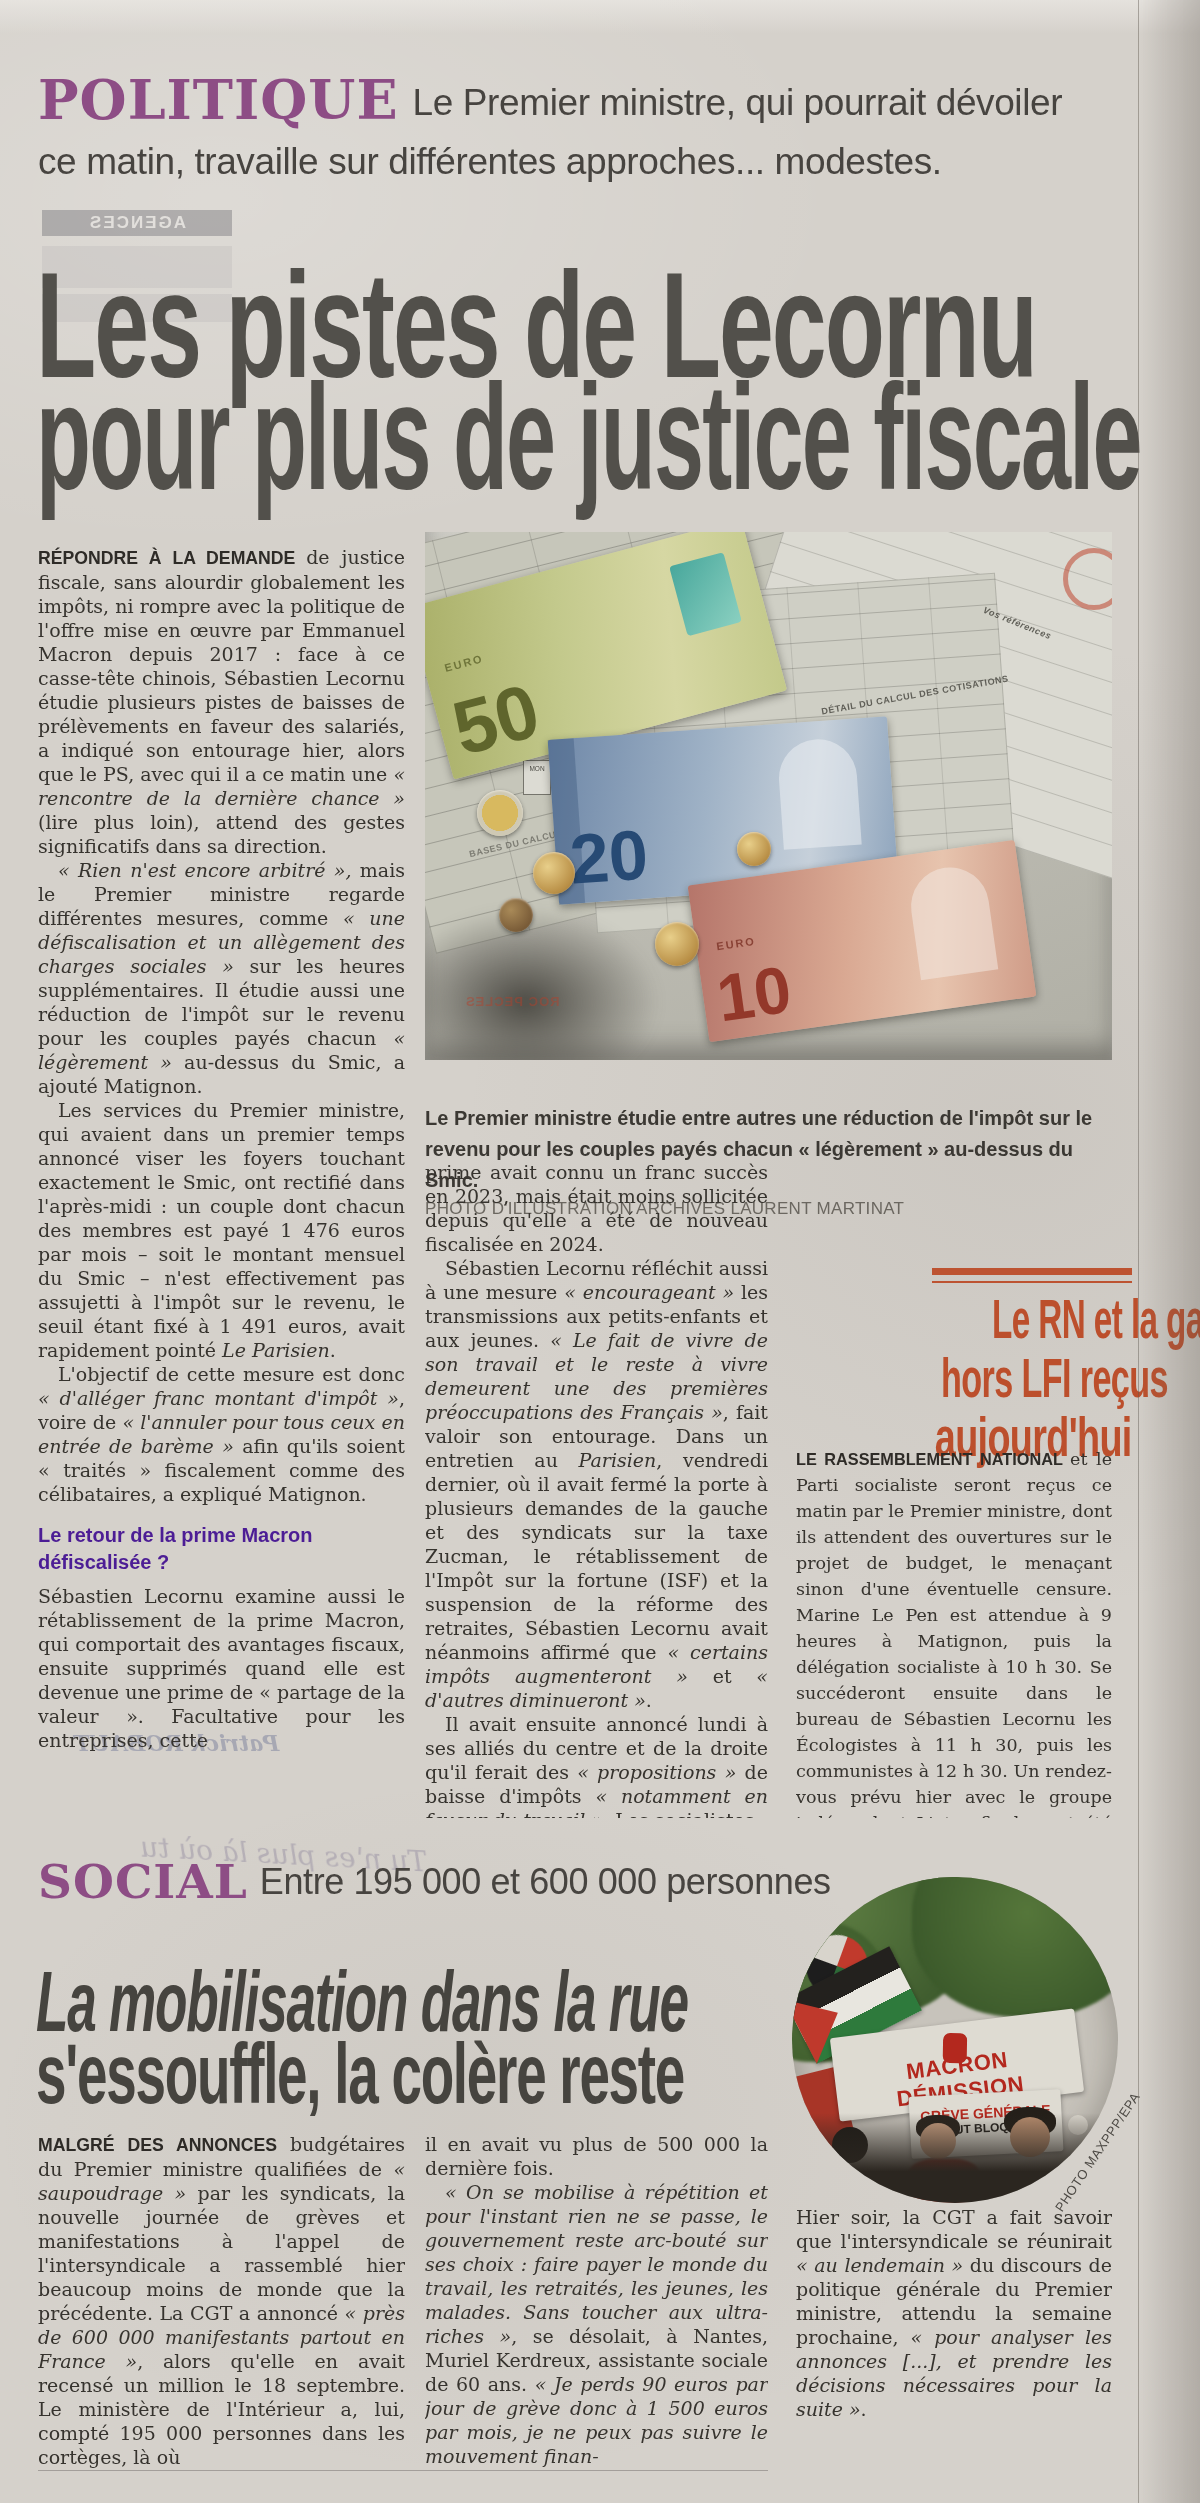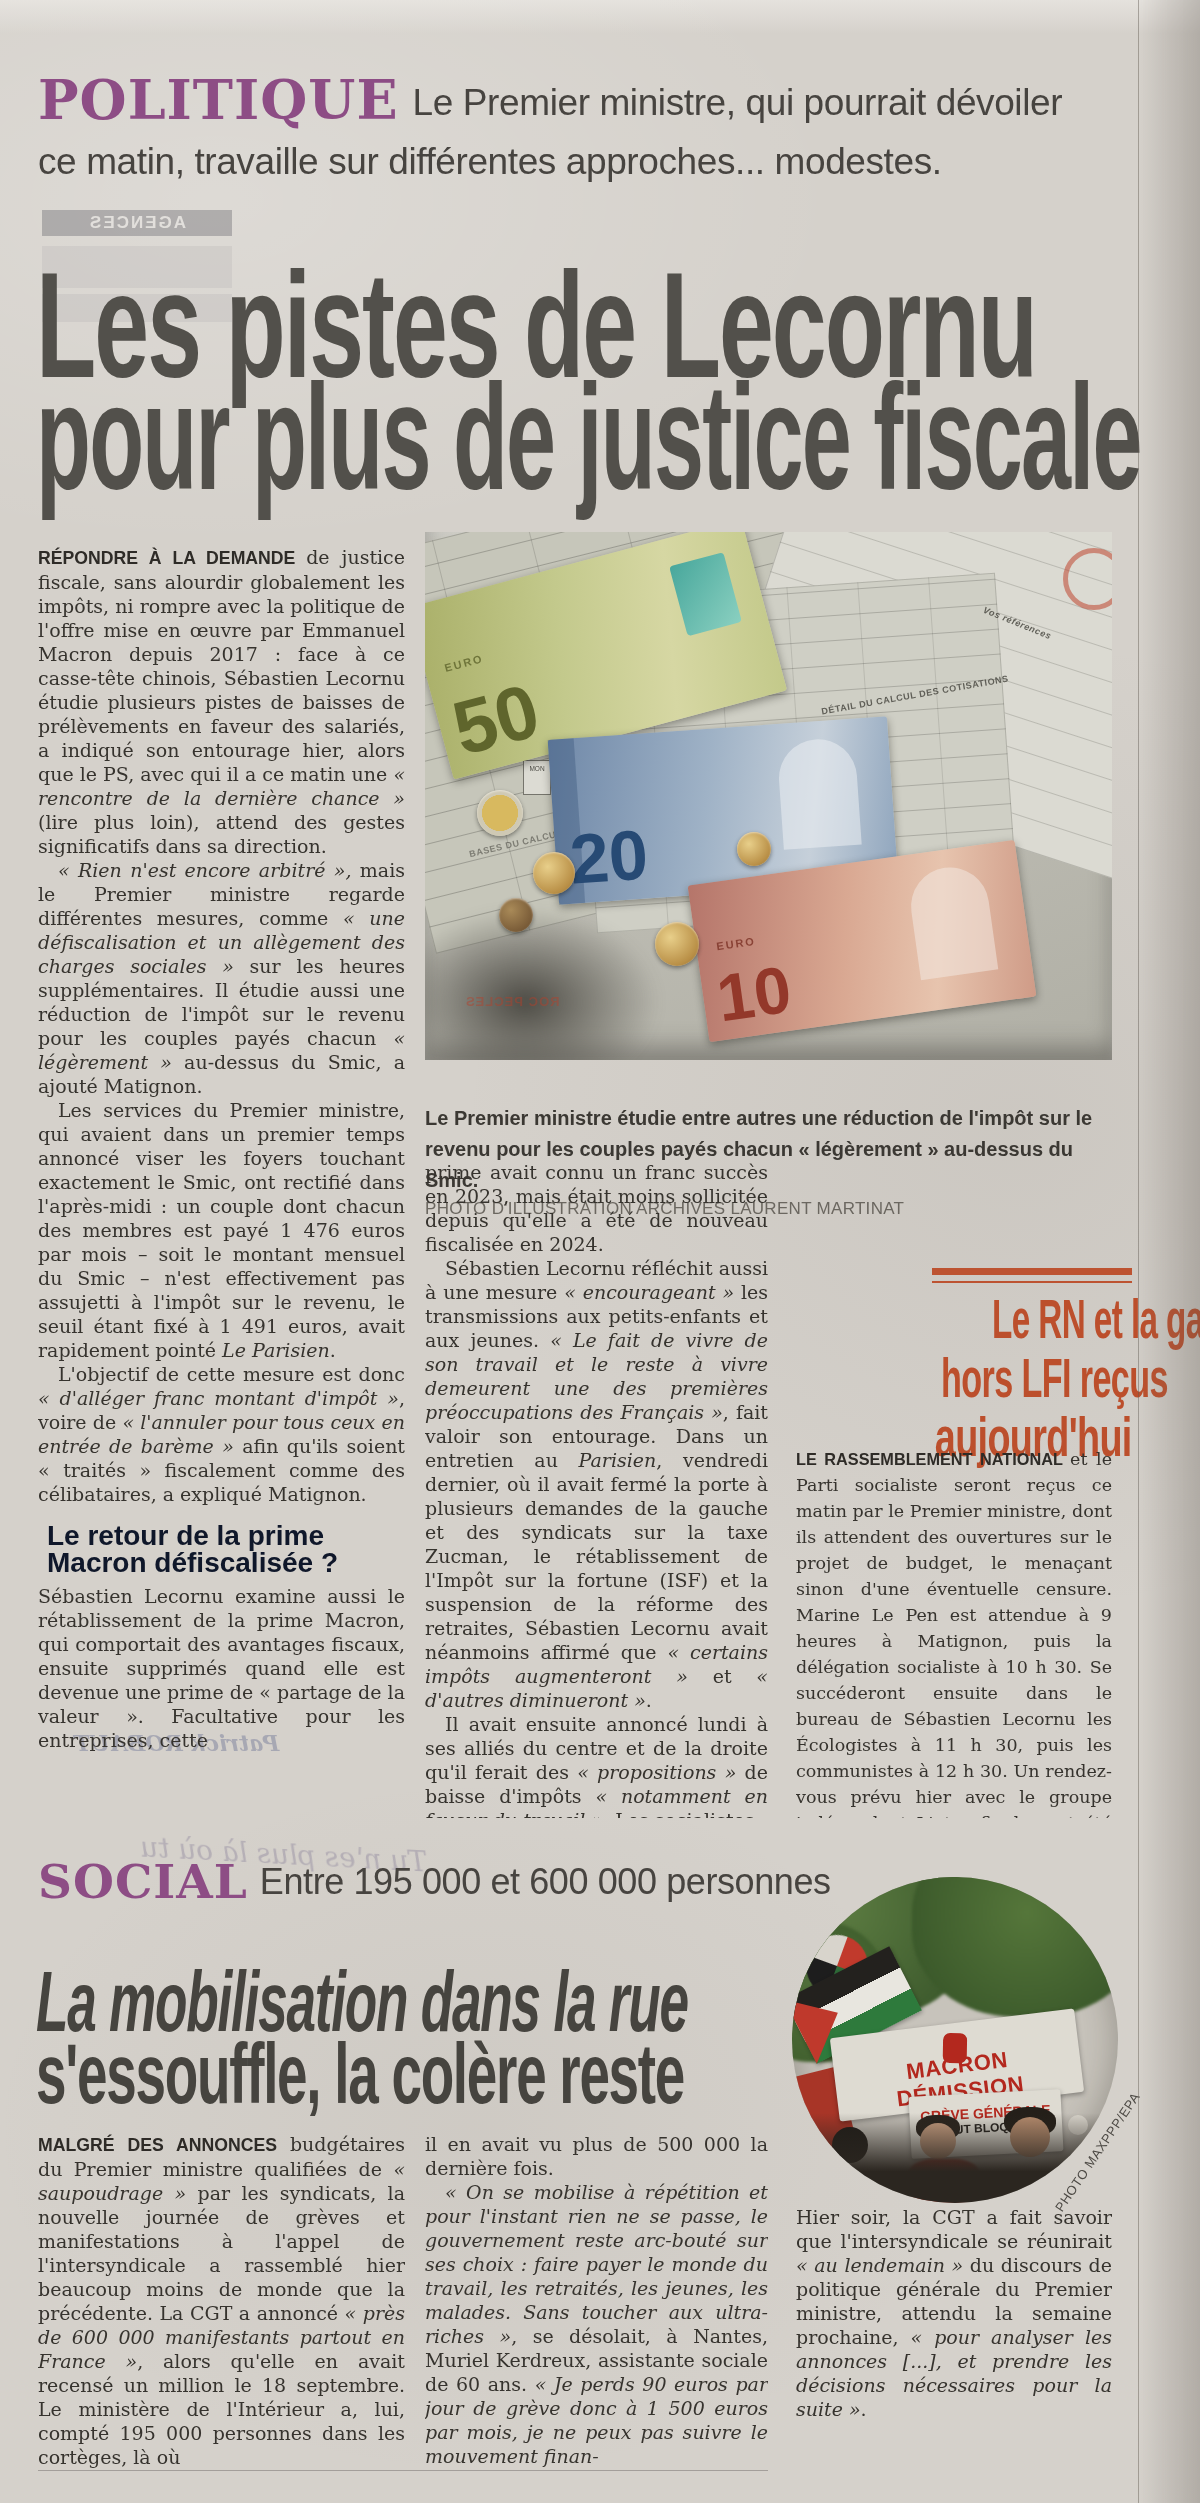--- a/index.html
+++ b/index.html
@@ -39,21 +39,21 @@
   .acol{position:absolute;}
   .bp{
     font-family:"DejaVu Serif", serif;font-size:19px;line-height:24px;
     color:#36332e;text-align:justify;margin:0;
   }
   .acol .bp + .bp{text-indent:20px;}
   .seg-b{font-family:"Liberation Sans", sans-serif;font-weight:700;font-size:0.93em;color:#2e2b27;}
   .seg-i{font-style:italic;}
   .subhead{
     font-family:"Liberation Sans", sans-serif;font-weight:700;
-    font-size:28px;line-height:27px;color:#0f172a;margin:16px 0 8px 9px;
+    font-size:20px;line-height:27px;color:#4c1d95;margin:16px 0 8px 0;
   }
 
   
   .photo1{overflow:hidden;background:linear-gradient(160deg,#cac9c1 0%,#bfbeb5 45%,#b0afa5 100%);
     box-shadow:inset 0 -14px 22px rgba(40,38,34,.35), inset 0 4px 10px rgba(255,255,255,.2);}
   .doc{position:absolute;}
   .doc1{left:-45px;top:-35px;width:500px;height:400px;transform:rotate(-14deg);
     background:#c6c6ba;border:1px solid rgba(60,60,55,.25);
     background-image:repeating-linear-gradient(0deg, rgba(0,0,0,0) 0 26px, rgba(60,60,55,.30) 26px 27px),
       repeating-linear-gradient(90deg, rgba(0,0,0,0) 0 95px, rgba(60,60,55,.20) 95px 96px);}

